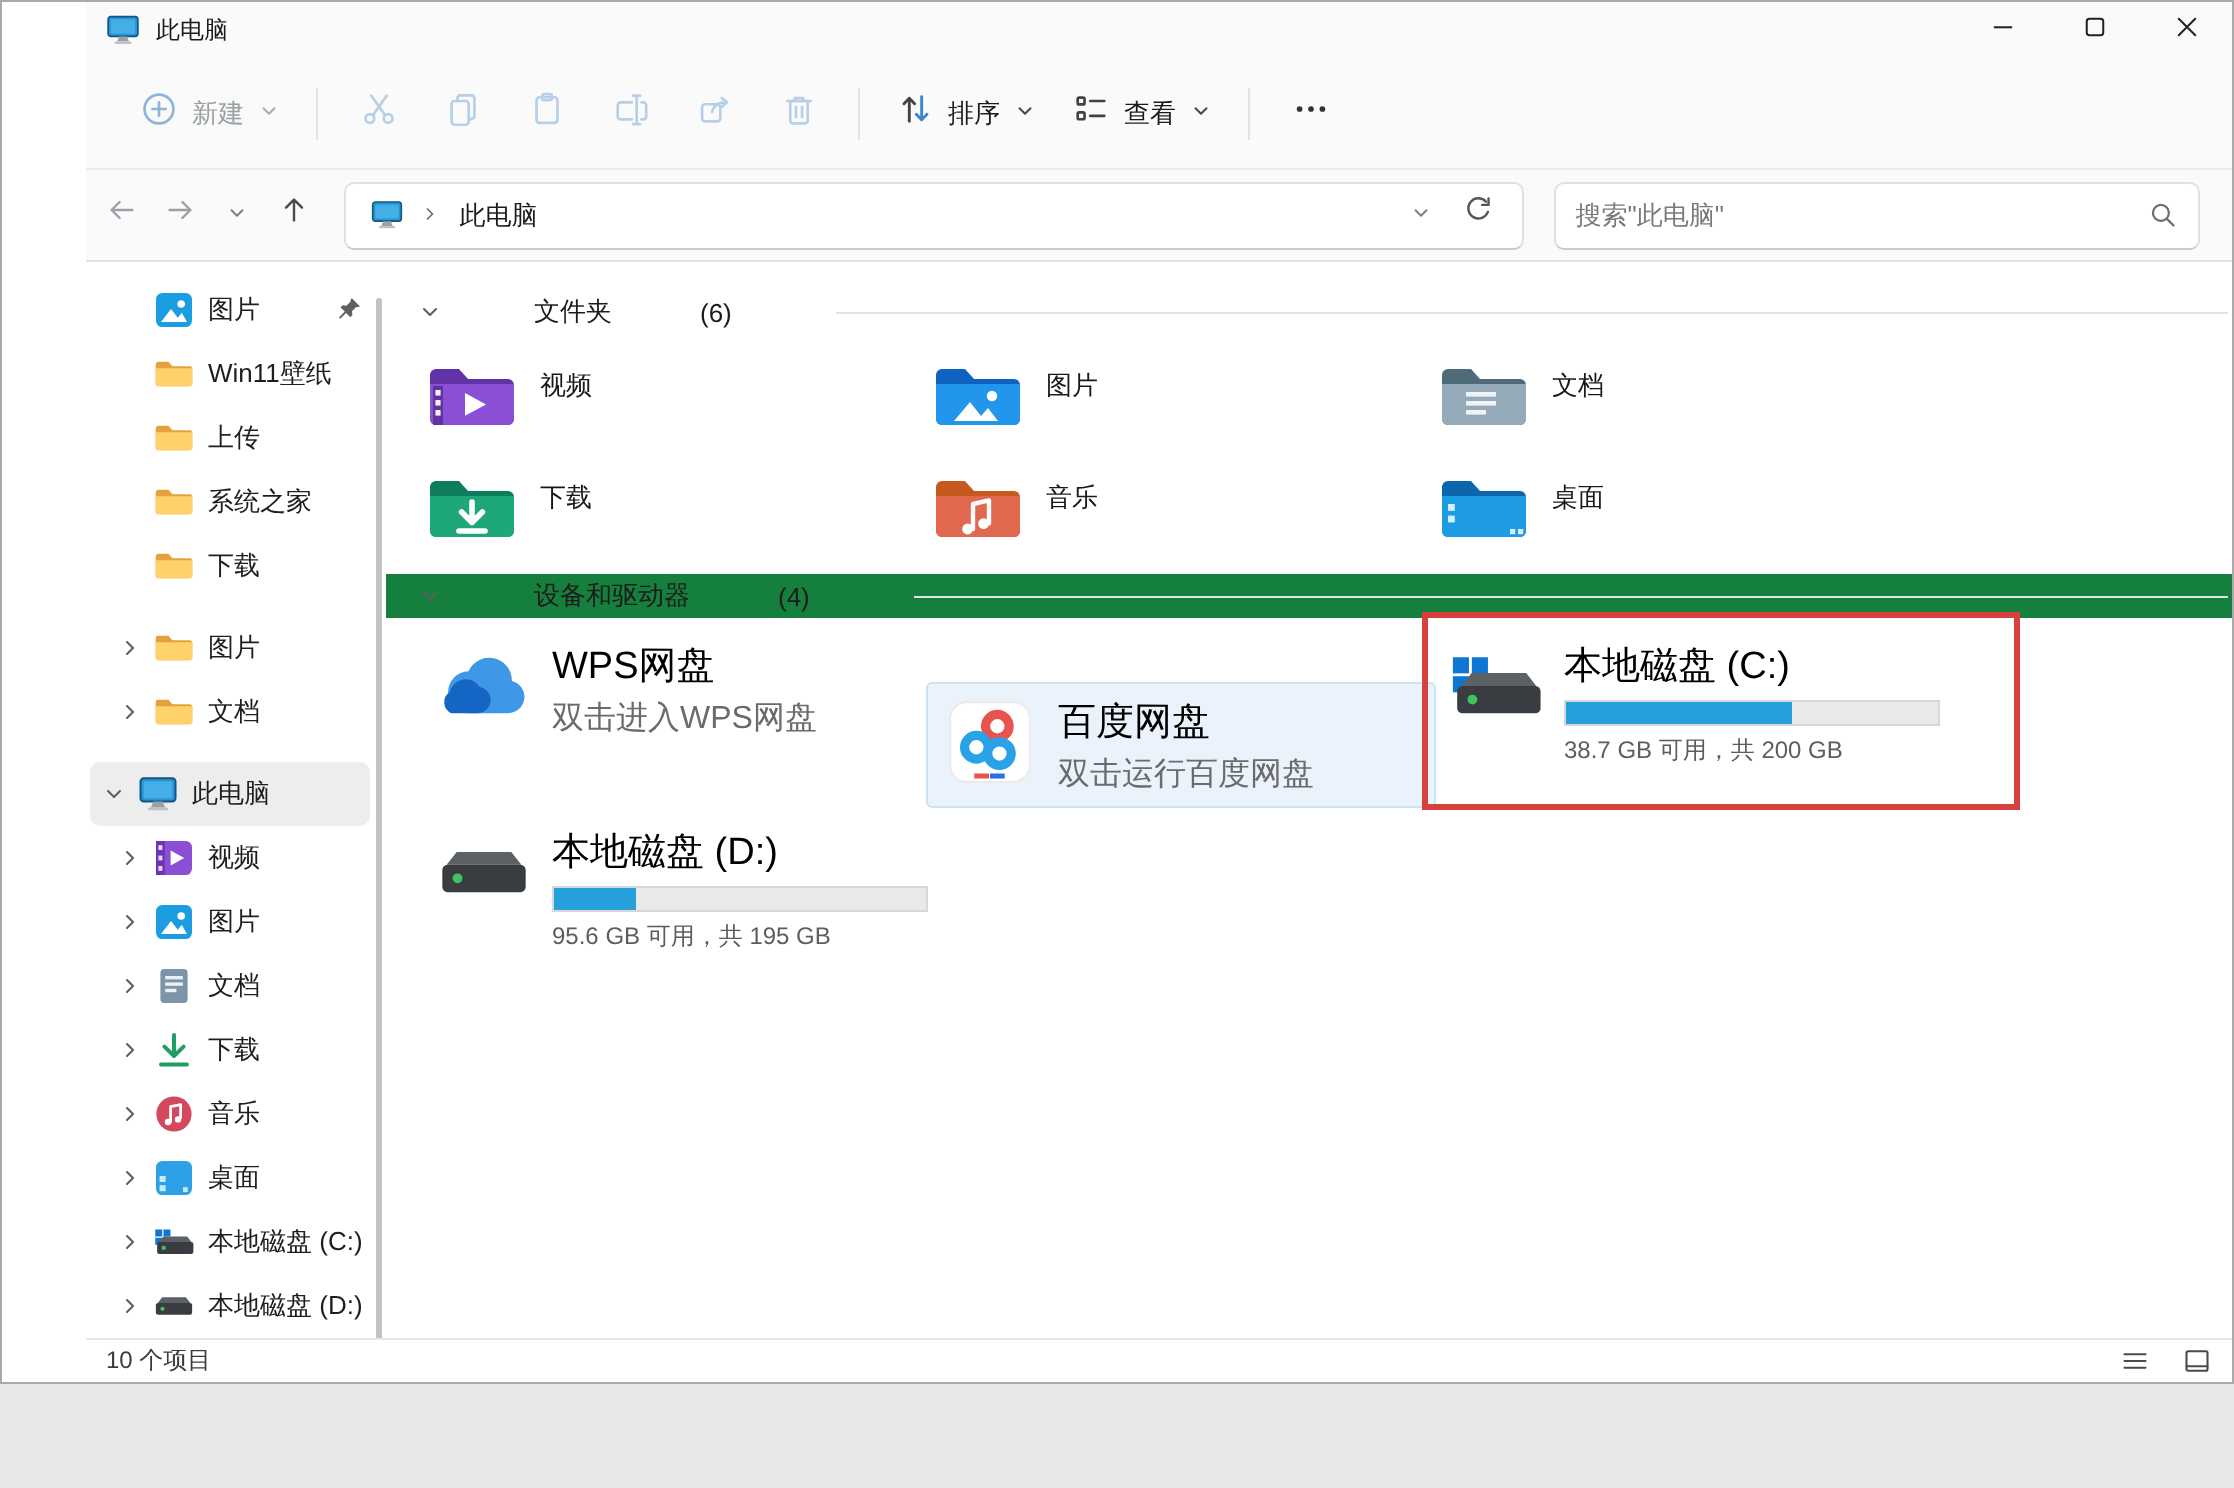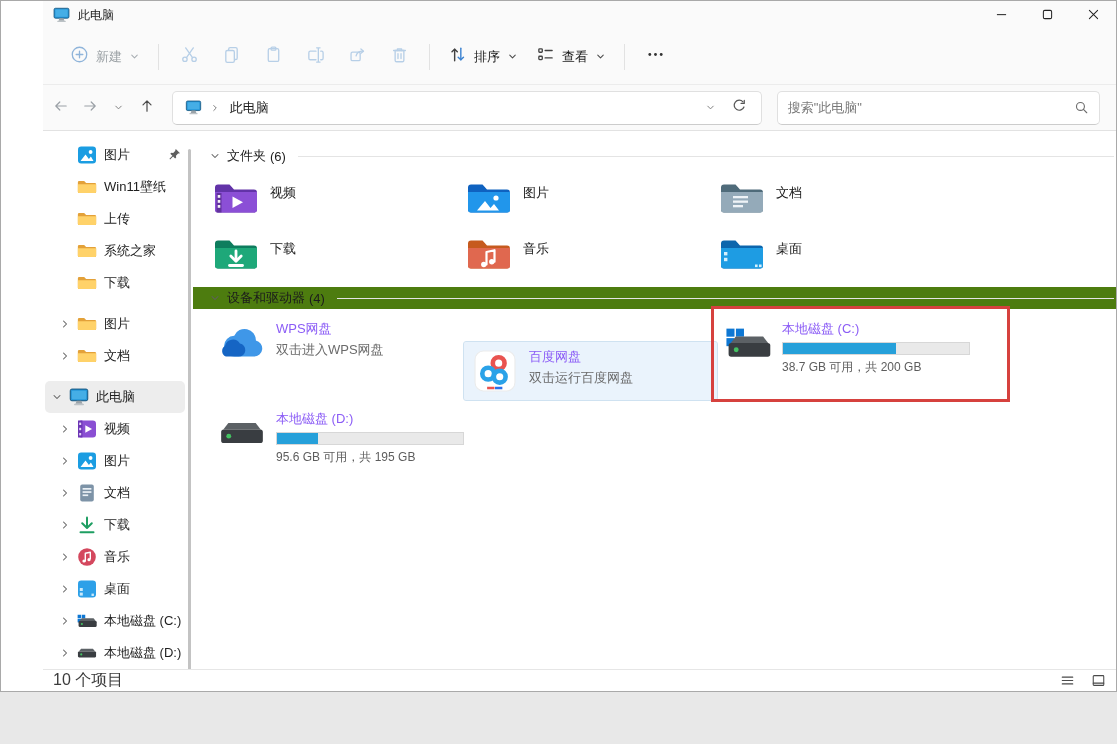--- a/index.html
+++ b/index.html
@@ -62,49 +62,49 @@
   .srow .sicon { width:20px; height:20px; display:inline-flex; margin-right:7px; flex:0 0 auto; }
   .srow .sicon svg { width:100%; height:100%; }
   .srow .slabel { overflow:hidden; }
   .srow.selected { background:#ededed; border-radius:5px; margin-right:8px; margin-left:2px; padding-left:6px; }
   .srow .pin { position:absolute; right:12px; top:9px; width:13px; height:13px; display:inline-flex; }
   .srow .pin svg { width:13px; height:13px; }
   .side-scroll { position:absolute; right:2px; top:18px; width:3px; height:690px; background:#c3c3c3; border-radius:2px; }
 
   
   .main { flex:1 1 auto; overflow:hidden; padding-top:14px; position:relative; }
-  .shead { height:22px; display:flex; align-items:center; padding-left:16px; }
-  .shead.hl { background:#4d7c0f; }
+  .shead { height:22px; display:flex; align-items:center; padding-left:16px;gap:40px; }
+  .shead.hl { background:#15803d; }
   .shead .chev { display:inline-flex; margin-right:6px; }
   .shead .chev svg { width:12px; height:12px; }
   .shead .stitle { font-size:13px; color:#1c1c1c; }
   .shead .scount { font-size:13px; color:#1c1c1c; margin-left:4px; }
   .shead .rule { flex:1; height:1px; background:#e4e4e4; margin:0 2px 0 12px; }
   .grid { display:grid; grid-template-columns:repeat(3,253px); margin:8px 0 10px 18px; row-gap:10px; }
   .grid.devices { row-gap:4px; margin-top:5px; }
   .tile { display:flex; align-items:center; gap:11px; }
   .folder-tile { height:46px; padding-left:2px; }
   .folder-tile .ficon { width:46px; height:39px; flex:0 0 auto; display:inline-flex; }
   .folder-tile .flabel { font-size:13px; color:#191919; align-self:flex-start; margin-top:9px; }
   .device-tile { min-height:58px; padding:5px 10px 5px 8px; position:relative; align-items:flex-start; }
   .device-tile .dicon { width:46px; height:42px; flex:0 0 auto; display:inline-flex; margin-top:3px; }
   .device-tile .dcol { display:flex; flex-direction:column; min-width:0; }
-  .device-tile .dtitle { font-size:13px; color:#8b5cf6; margin:1px 0 3px; }
-  .device-tile .dsub { font-size:13px; color:#6b6b6b; }
+  .device-tile .dtitle { font-size:19px; color:#000000; margin:1px 0 3px; }
+  .device-tile .dsub { font-size:16px; color:#6b6b6b; }
   .device-tile .dbar { width:188px; height:13px; background:#e9e9e9; border:1px solid #d7d7d7; margin:1px 0 4px; }
   .device-tile .dbar .fill { height:100%; background:#26a0da; }
   .device-tile .dinfo { font-size:12px; color:#5d5d5d; }
   .device-tile.hilite { background:#eaf3fc; outline:1px solid #cfe2f1; border-radius:2px;margin-top:28px; }
   .device-tile.annot::after { content:""; position:absolute; inset:-8px -40px -2px -6px;
                               border:3px solid #d6413e; pointer-events:none; }
 
   
   .statusbar { height:22px; flex:0 0 auto; border-top:1px solid #e6e6e6; background:#fff;
                display:flex; align-items:center; padding:0 10px; }
-  .statusbar .count { font-size:16px; color:#3c3c3c; }
+  .statusbar .count { font-size:12px; color:#3c3c3c; }
   .sb-icons { margin-left:auto; display:flex; gap:16px; align-items:center; }
   .sb-icons span { display:inline-flex; }
   .sb-icons svg { width:15px; height:15px; }
 </style>
 </head>
 <body>
 
 <div class="window">
 
   <div class="titlebar">

